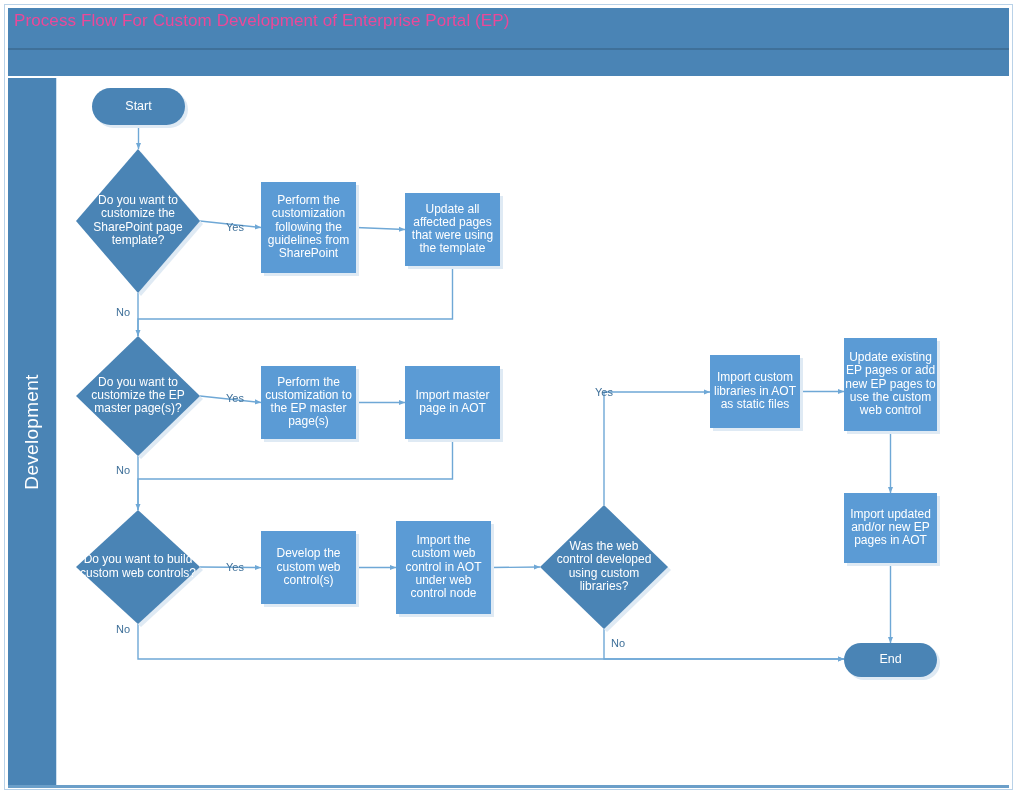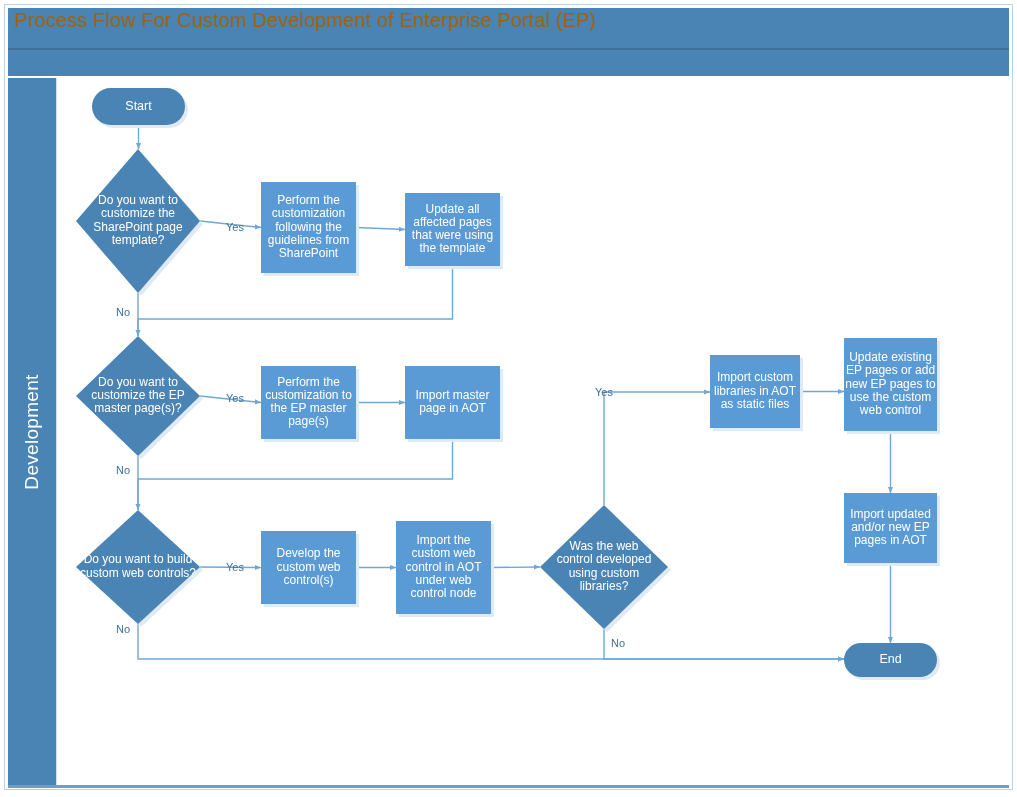--- a/index.html
+++ b/index.html
@@ -34,22 +34,22 @@
     left: 8px;
     top: 8px;
     width: 1001px;
     height: 40px;
     background: #4a84b5;
   }
   .title-text {
     position: absolute;
     left: 14px;
     top: 9px;
-    color: #a16207;
-    font-size: 20px;
+    color: #ec4899;
+    font-size: 17px;
     line-height: 23px;
     letter-spacing: 0.1px;
     white-space: nowrap;
   }
   .sub-band {
     position: absolute;
     left: 8px;
     top: 50px;
     width: 1001px;
     height: 26px;

